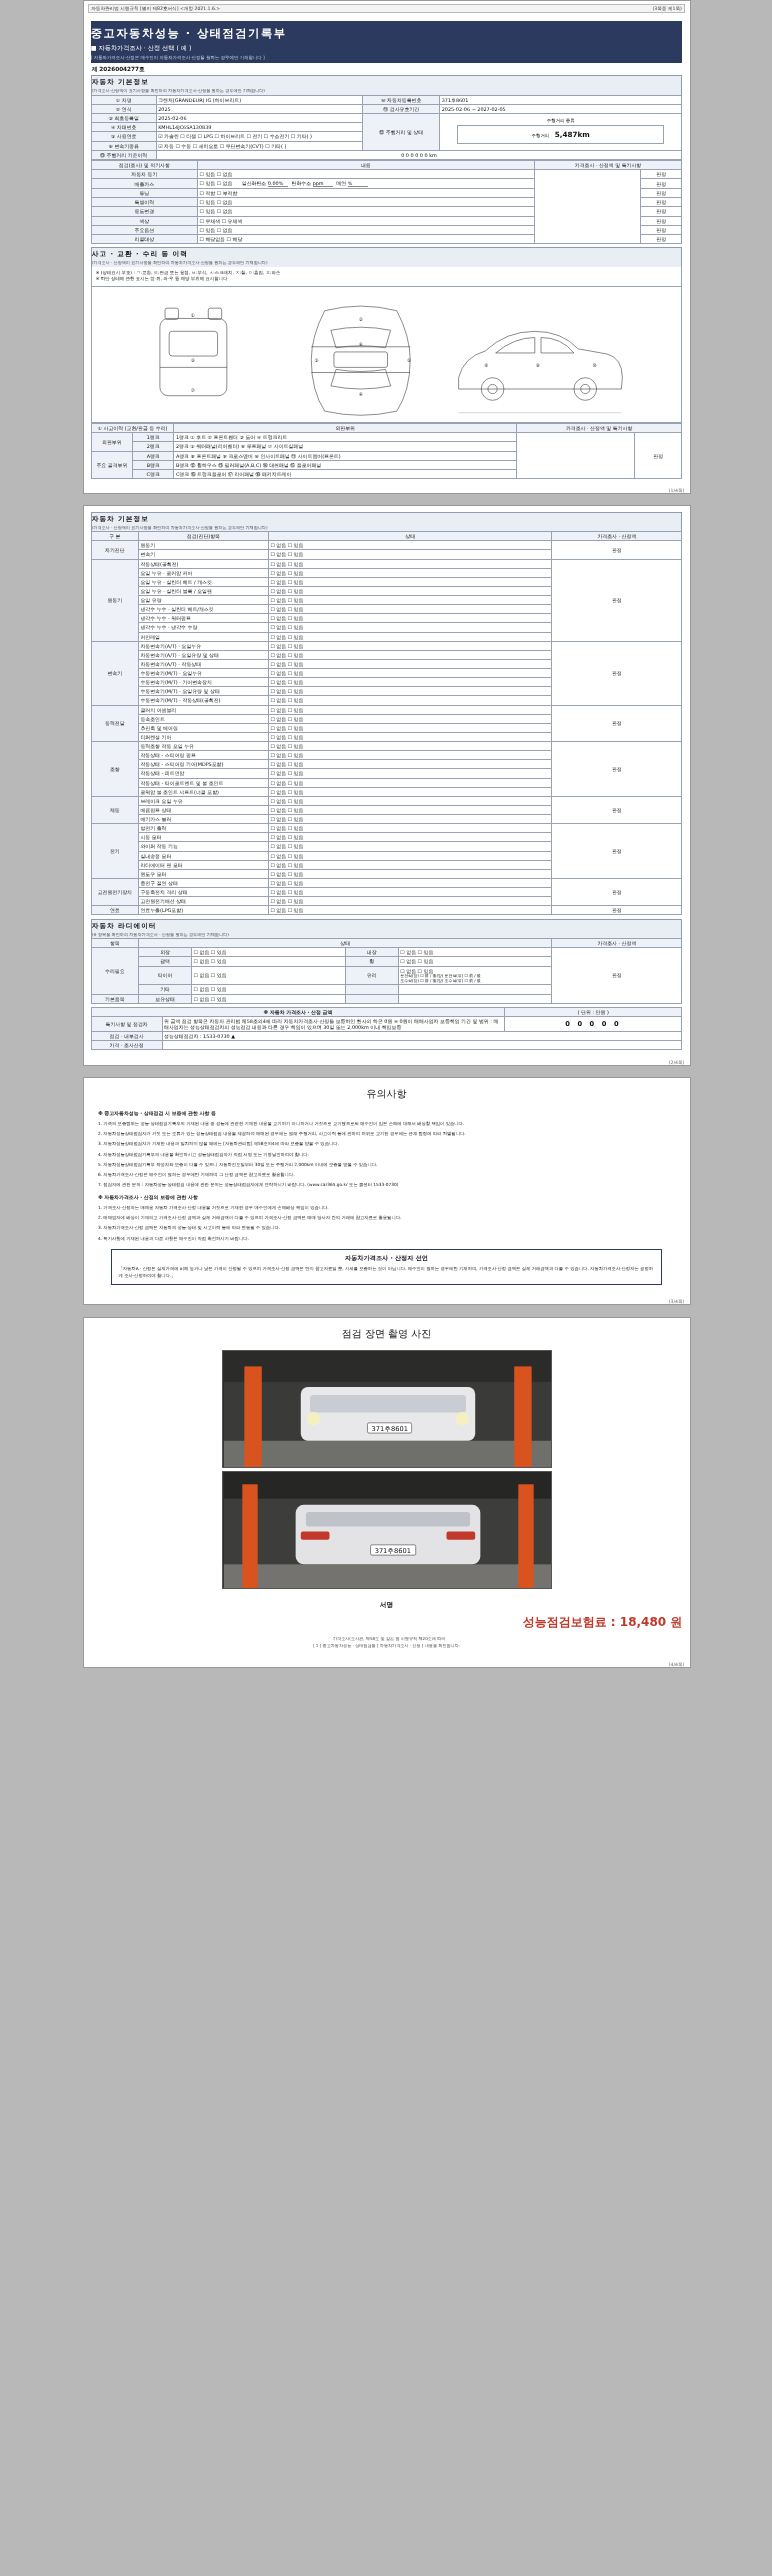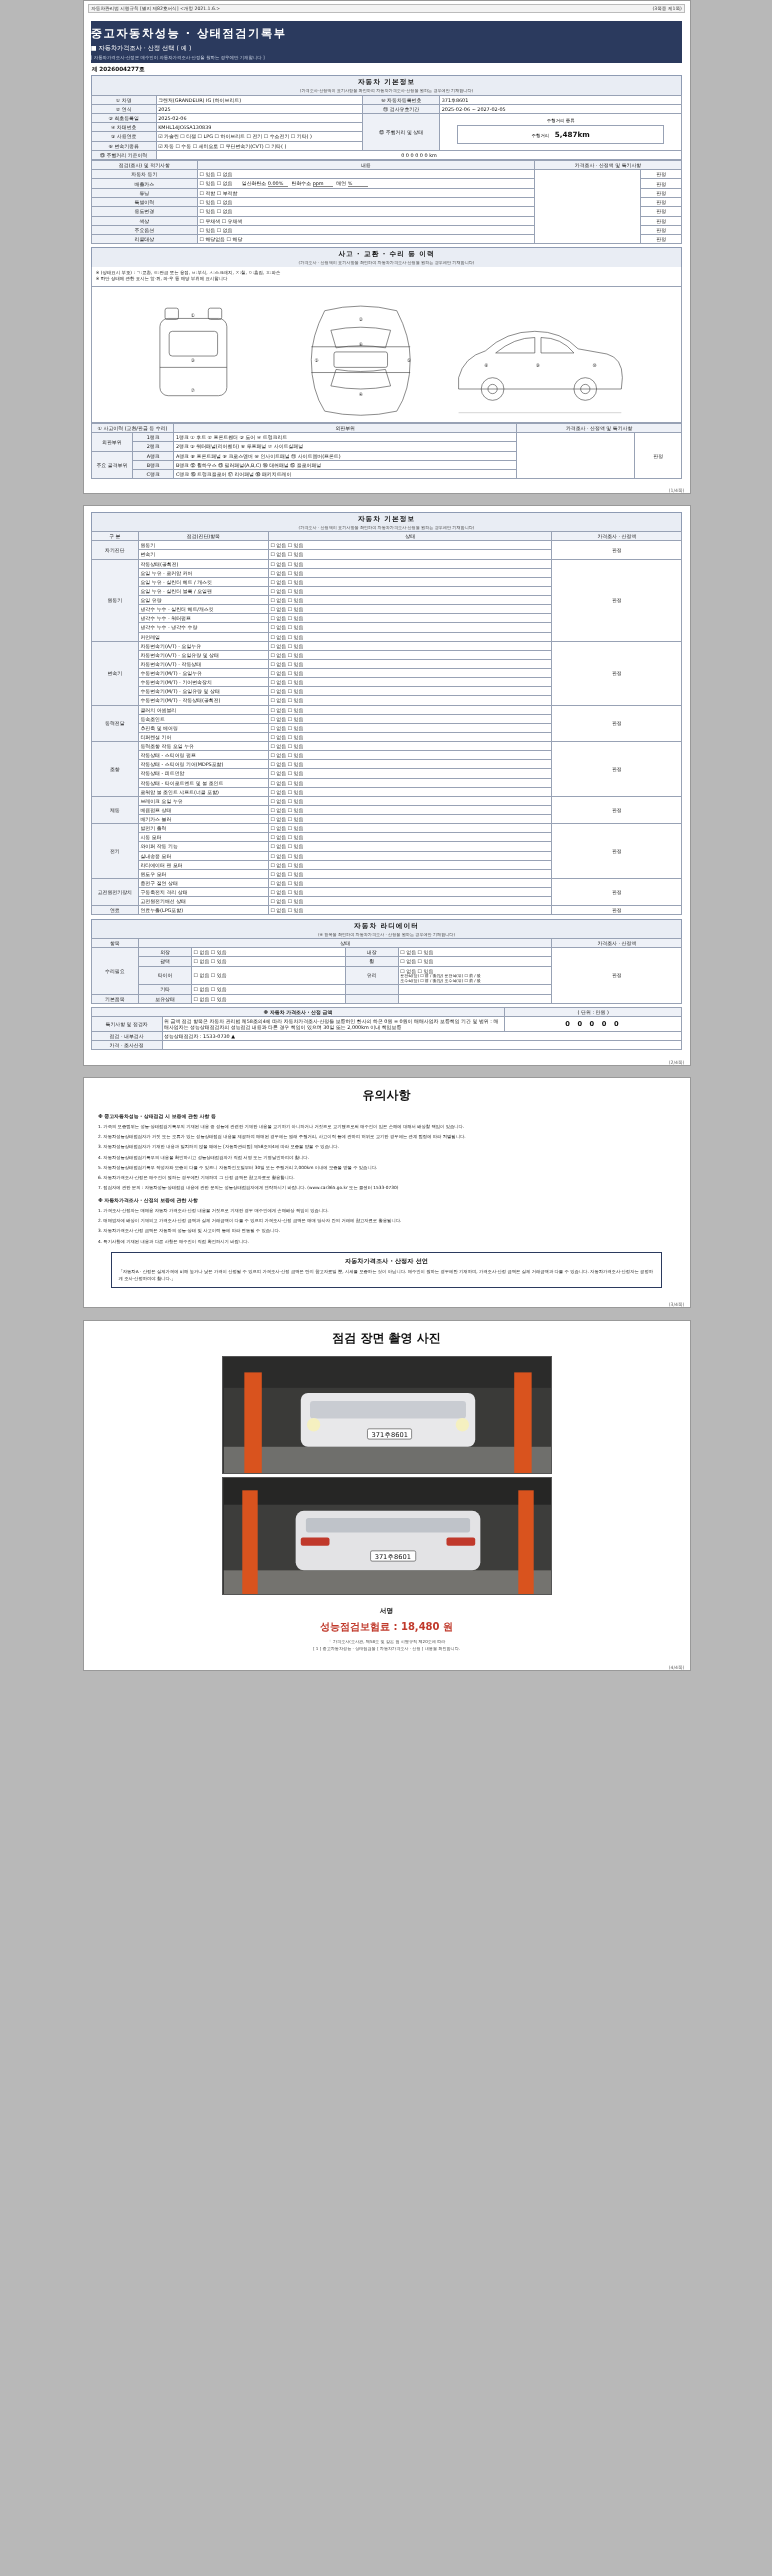--- a/index.html
+++ b/index.html
@@ -27,21 +27,21 @@
   .pagetag { font-size:4.6px; color:#666; text-align:right; padding:1px 5.2px 0 0;}
   .title-band {
     background:#2b3a5e; color:#fff; text-align:left; padding:4.6px 0 3.1px 0; margin:3.1px 0 0 0;
   }
   .title-band .t1 { font-size:11.3px; font-weight:bold; letter-spacing:1.5px; }
   .title-band .t2 { font-size:6.2px; margin-top:2.6px; }
   .title-band .t3 { font-size:4.4px; margin-top:2.1px; color:#cdd6e6; }
   .docno { font-size:5.7px; font-weight:bold; margin:3.1px 0 1.5px 1px; }
   .sec-head {
     background:#e9edf4; border:0.5px solid #8e9bb3; border-bottom:none;
-    text-align:center; padding:2.1px 0 1.5px 0;
+    text-align:left; padding:2.1px 0 1.5px 0;
   }
   .sec-head .h1 { font-size:6.7px; font-weight:bold; letter-spacing:1px; }
   .sec-head .h2 { font-size:4.1px; color:#444; margin-top:1px; }
   table.grid { border-collapse:collapse; width:100%; table-layout:fixed; }
   table.grid th, table.grid td {
     border:0.5px solid #98a2b5; padding:1px 1.5px; font-size:4.9px; vertical-align:middle;
     line-height:1.25;
   }
   table.grid th { background:#eef1f7; font-weight:normal; text-align:center; }
   .lbl { background:#eef1f7; text-align:center; }
@@ -51,23 +51,23 @@
   .bold { font-weight:bold; }
   .notebox { border:0.5px solid #98a2b5; border-top:none; padding:3.1px 4.1px; font-size:4.4px; line-height:1.5; }
   .diagram { border:0.5px solid #98a2b5; border-top:none; background:#fff; padding:3.1px; }
   .car-svg { display:block; margin:0 auto; }
   .photo-band { text-align:center; padding:3.1px 0; }
   .photo {
     width:330px; height:118px; margin:3.1px auto; border:0.5px solid #555; display:block;
     background:#2a2a2a; position:relative; overflow:hidden;
   }
   .sign-band { text-align:center; font-size:6.7px; font-weight:bold; padding:5.2px 0 2.1px 0;}
-  .fee { text-align:center; font-size:10px; font-weight:bold; color:#c0392b; padding:2.1px 0 5.2px 0;}
+  .fee { text-align:right; font-size:12px; font-weight:bold; color:#c0392b; padding:2.1px 0 5.2px 0;}
   .foot { text-align:center; font-size:4.1px; color:#444; line-height:1.6; padding-bottom:4.1px;}
-  .notice-title { text-align:center; font-weight:bold; font-size:12px; padding:4.1px 0 3.1px 0; }
+  .notice-title { text-align:center; font-weight:normal; font-size:10px; padding:4.1px 0 3.1px 0; }
   .notice-body { font-size:4.3px; line-height:1.65; padding:0 7.2px; }
   .notice-body p { margin:0 0 3.1px 0; }
   .notice-sub { font-weight:bold; margin:5.2px 0 2.6px 0; font-size:4.9px;}
   .pledge { border:1px solid #2b3a5e; margin:7.2px 20.6px 5.2px 20.6px; padding:4.1px 6.2px; }
   .pledge .pt { text-align:center; font-weight:bold; font-size:6.2px; margin-bottom:3.1px; }
   .pledge .pb { font-size:4.3px; line-height:1.6; }
   .tiny-input { border-bottom:0.5px solid #888; display:inline-block; min-width:20.6px; }
 </style>
 </head>
 <body>

